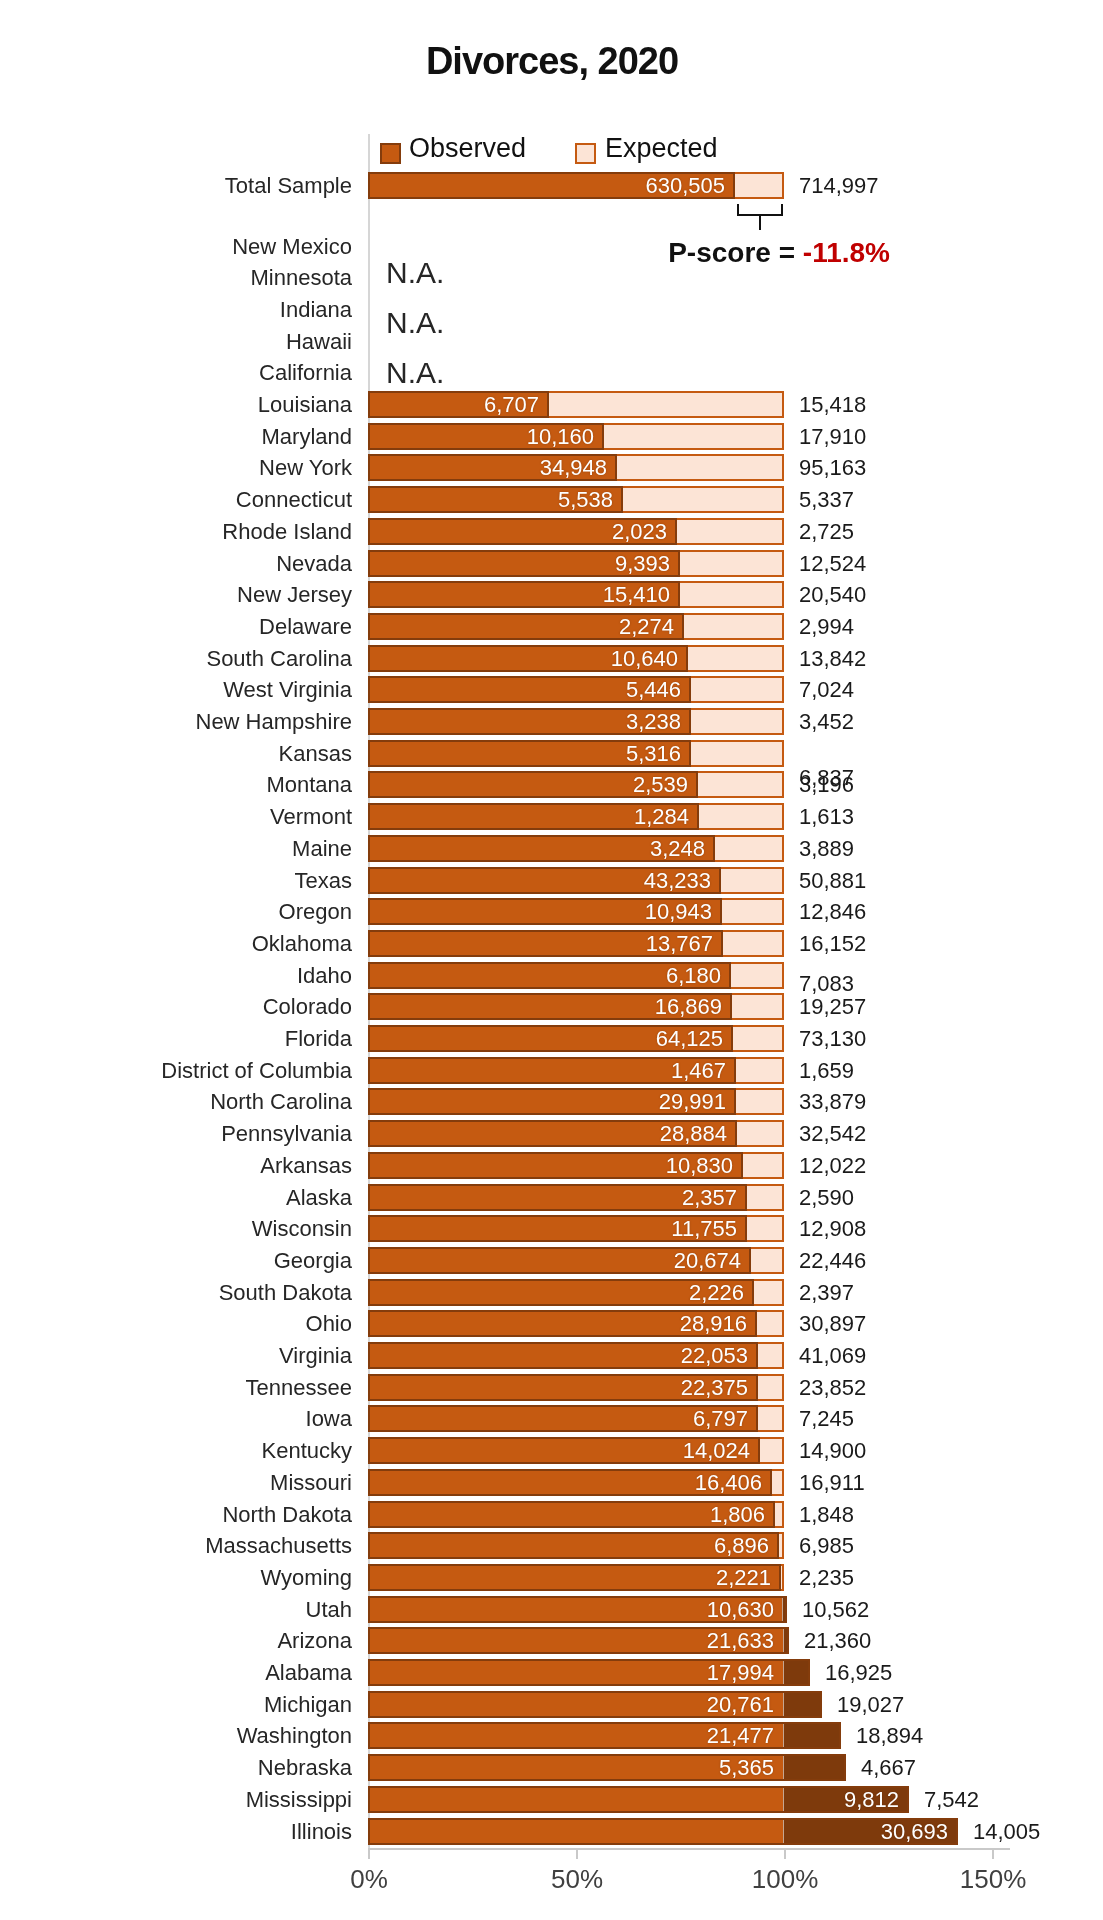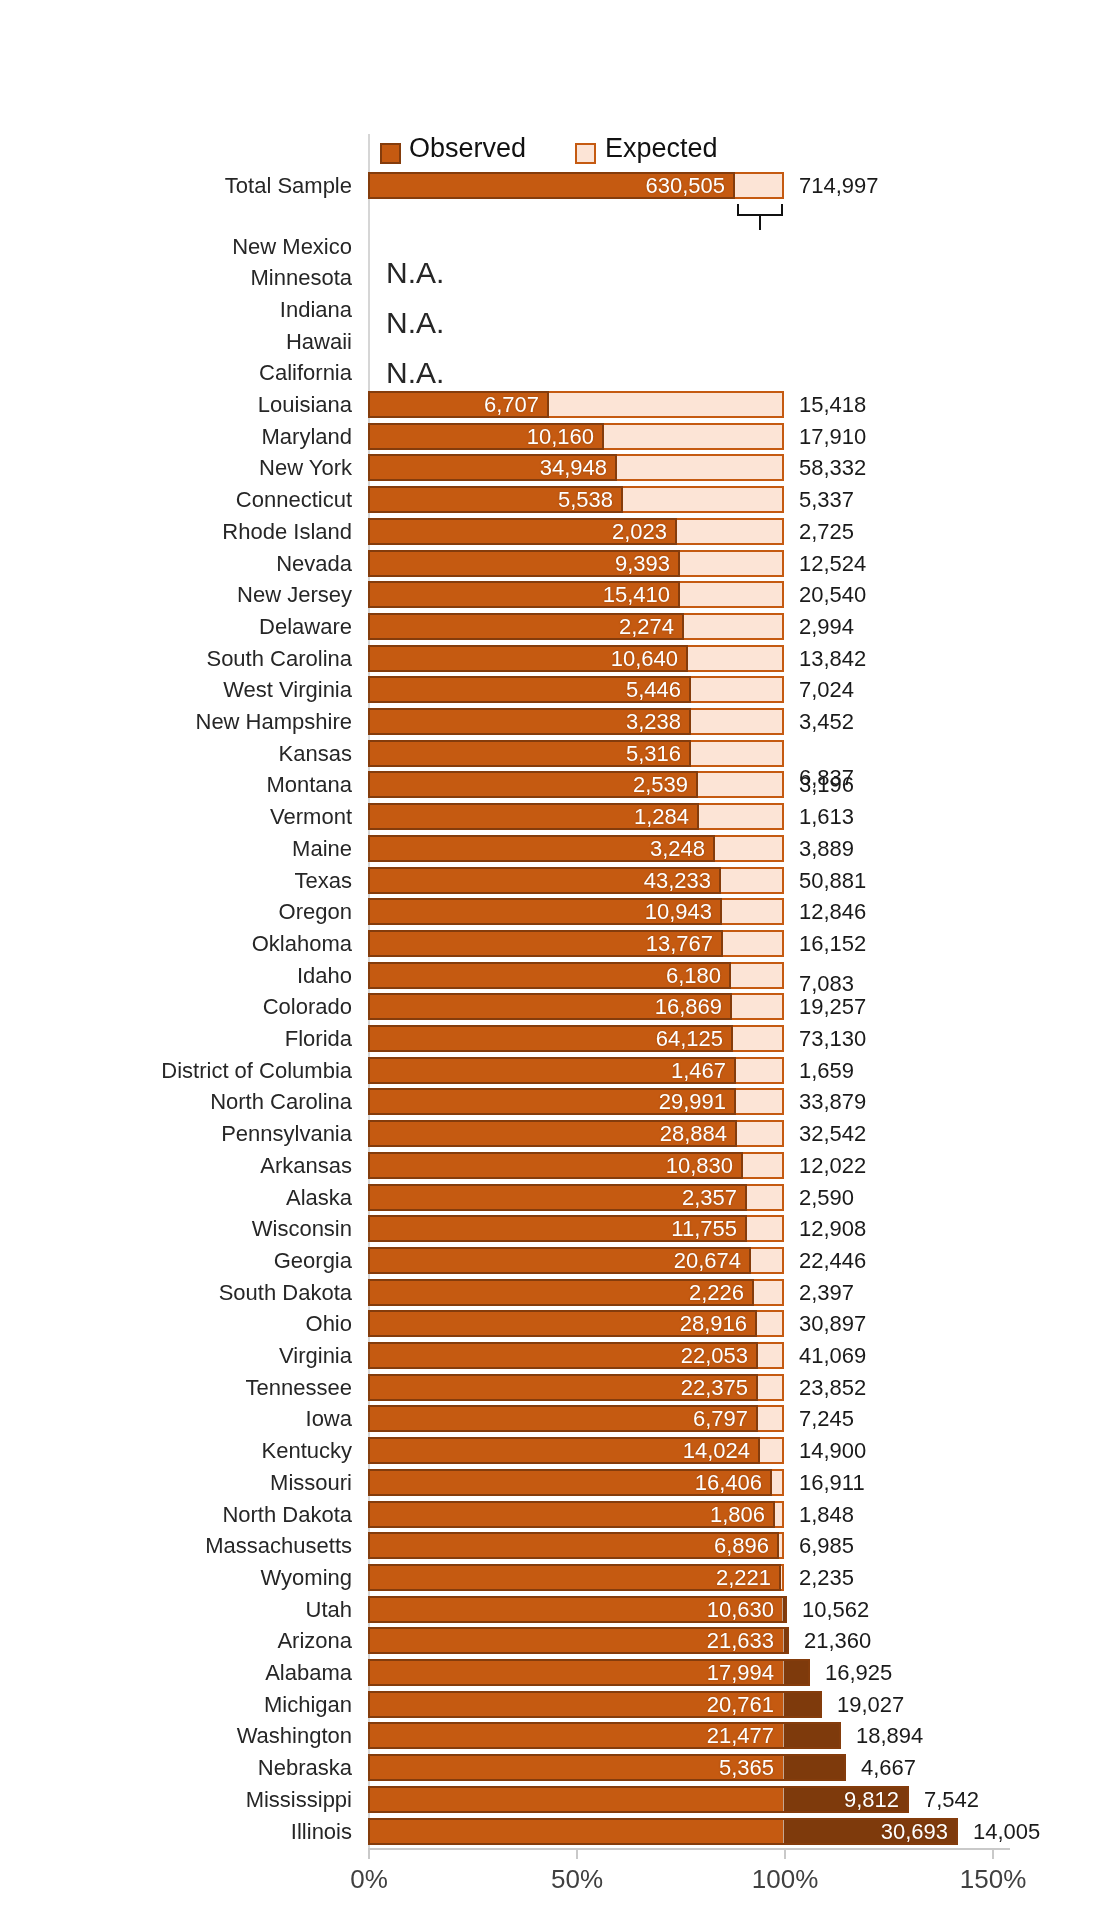--- a/index.html
+++ b/index.html
@@ -40,30 +40,32 @@
   .obs-val{position:absolute;font-size:22px;color:#fff;line-height:27px;white-space:nowrap;
            text-shadow:0 0 2px rgba(60,25,0,0.35);}
   .exp-val{position:absolute;font-size:22px;color:#1a1a1a;line-height:27px;white-space:nowrap;}
   .na{position:absolute;left:386px;font-size:30px;color:#262626;line-height:36px;}
 </style>
 </head>
 <body>
 
 <div id="canvas">
 
+  <div class="title">Divorces, 2020</div>
 
   <div class="sw sw-obs"></div>
   <div class="legend-label ll-obs">Observed</div>
   <div class="sw sw-exp"></div>
   <div class="legend-label ll-exp">Expected</div>
 
   <div class="vline"></div>
 
   <div class="bracket"></div>
   <div class="bracket-stem"></div>
+  <div class="pscore"><span>P-score = </span><span class="pscore-value">-11.8%</span></div>
 
   <div id="bars-layer">
       <div class="state-label" style="top:172px">Total Sample</div>
       <div class="exp-bar" style="top:172px"></div>
       <div class="obs-bar" style="top:172px;width:367px"></div>
       <span class="obs-val" style="top:172px;right:378px">630,505</span>
       <span class="exp-val" style="top:172px;left:799px">714,997</span>
       <div class="state-label" style="top:233px">New Mexico</div>
       <div class="state-label" style="top:264px">Minnesota</div>
       <div class="state-label" style="top:296px">Indiana</div>
@@ -79,21 +81,21 @@
       <span class="exp-val" style="top:391px;left:799px">15,418</span>
       <div class="state-label" style="top:423px">Maryland</div>
       <div class="exp-bar" style="top:423px"></div>
       <div class="obs-bar" style="top:423px;width:236px"></div>
       <span class="obs-val" style="top:423px;right:509px">10,160</span>
       <span class="exp-val" style="top:423px;left:799px">17,910</span>
       <div class="state-label" style="top:454px">New York</div>
       <div class="exp-bar" style="top:454px"></div>
       <div class="obs-bar" style="top:454px;width:249px"></div>
       <span class="obs-val" style="top:454px;right:496px">34,948</span>
-      <span class="exp-val" style="top:454px;left:799px">58,332</span>
+      <span class="exp-val" style="top:454px;left:799px">95,163</span>
       <div class="state-label" style="top:486px">Connecticut</div>
       <div class="exp-bar" style="top:486px"></div>
       <div class="obs-bar" style="top:486px;width:255px"></div>
       <span class="obs-val" style="top:486px;right:490px">5,538</span>
       <span class="exp-val" style="top:486px;left:799px">5,337</span>
       <div class="state-label" style="top:518px">Rhode Island</div>
       <div class="exp-bar" style="top:518px"></div>
       <div class="obs-bar" style="top:518px;width:309px"></div>
       <span class="obs-val" style="top:518px;right:436px">2,023</span>
       <span class="exp-val" style="top:518px;left:799px">2,725</span>

